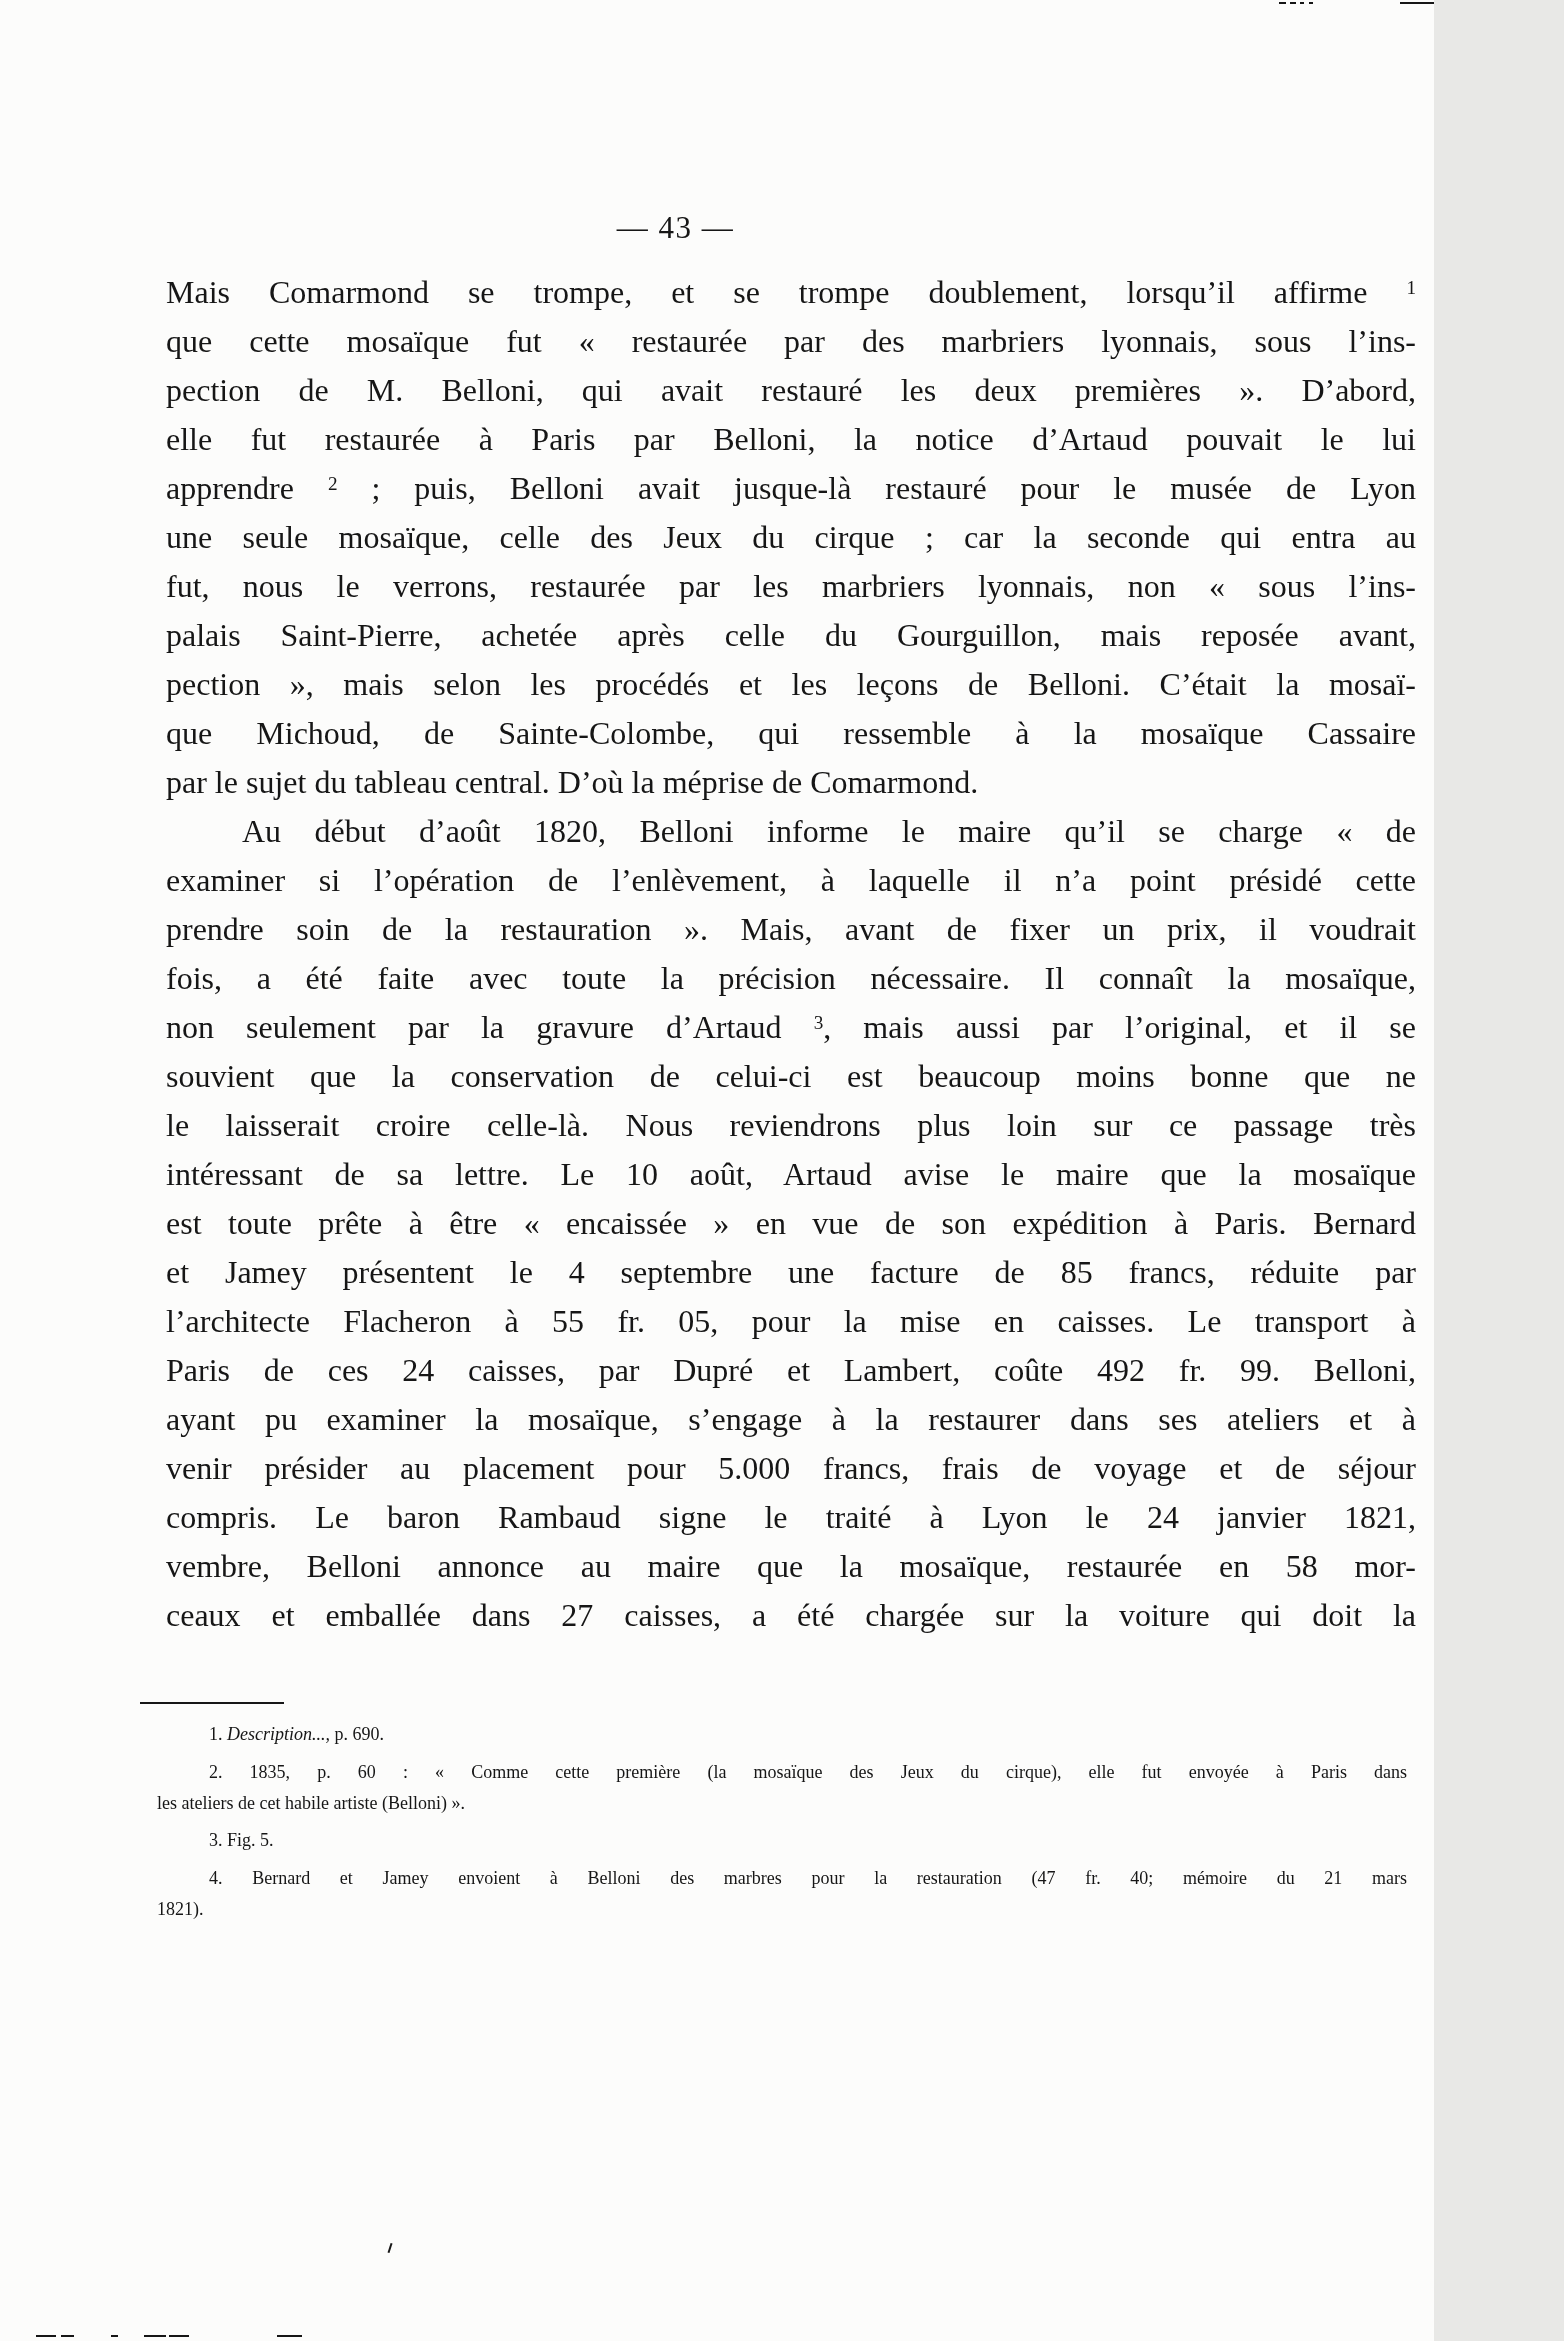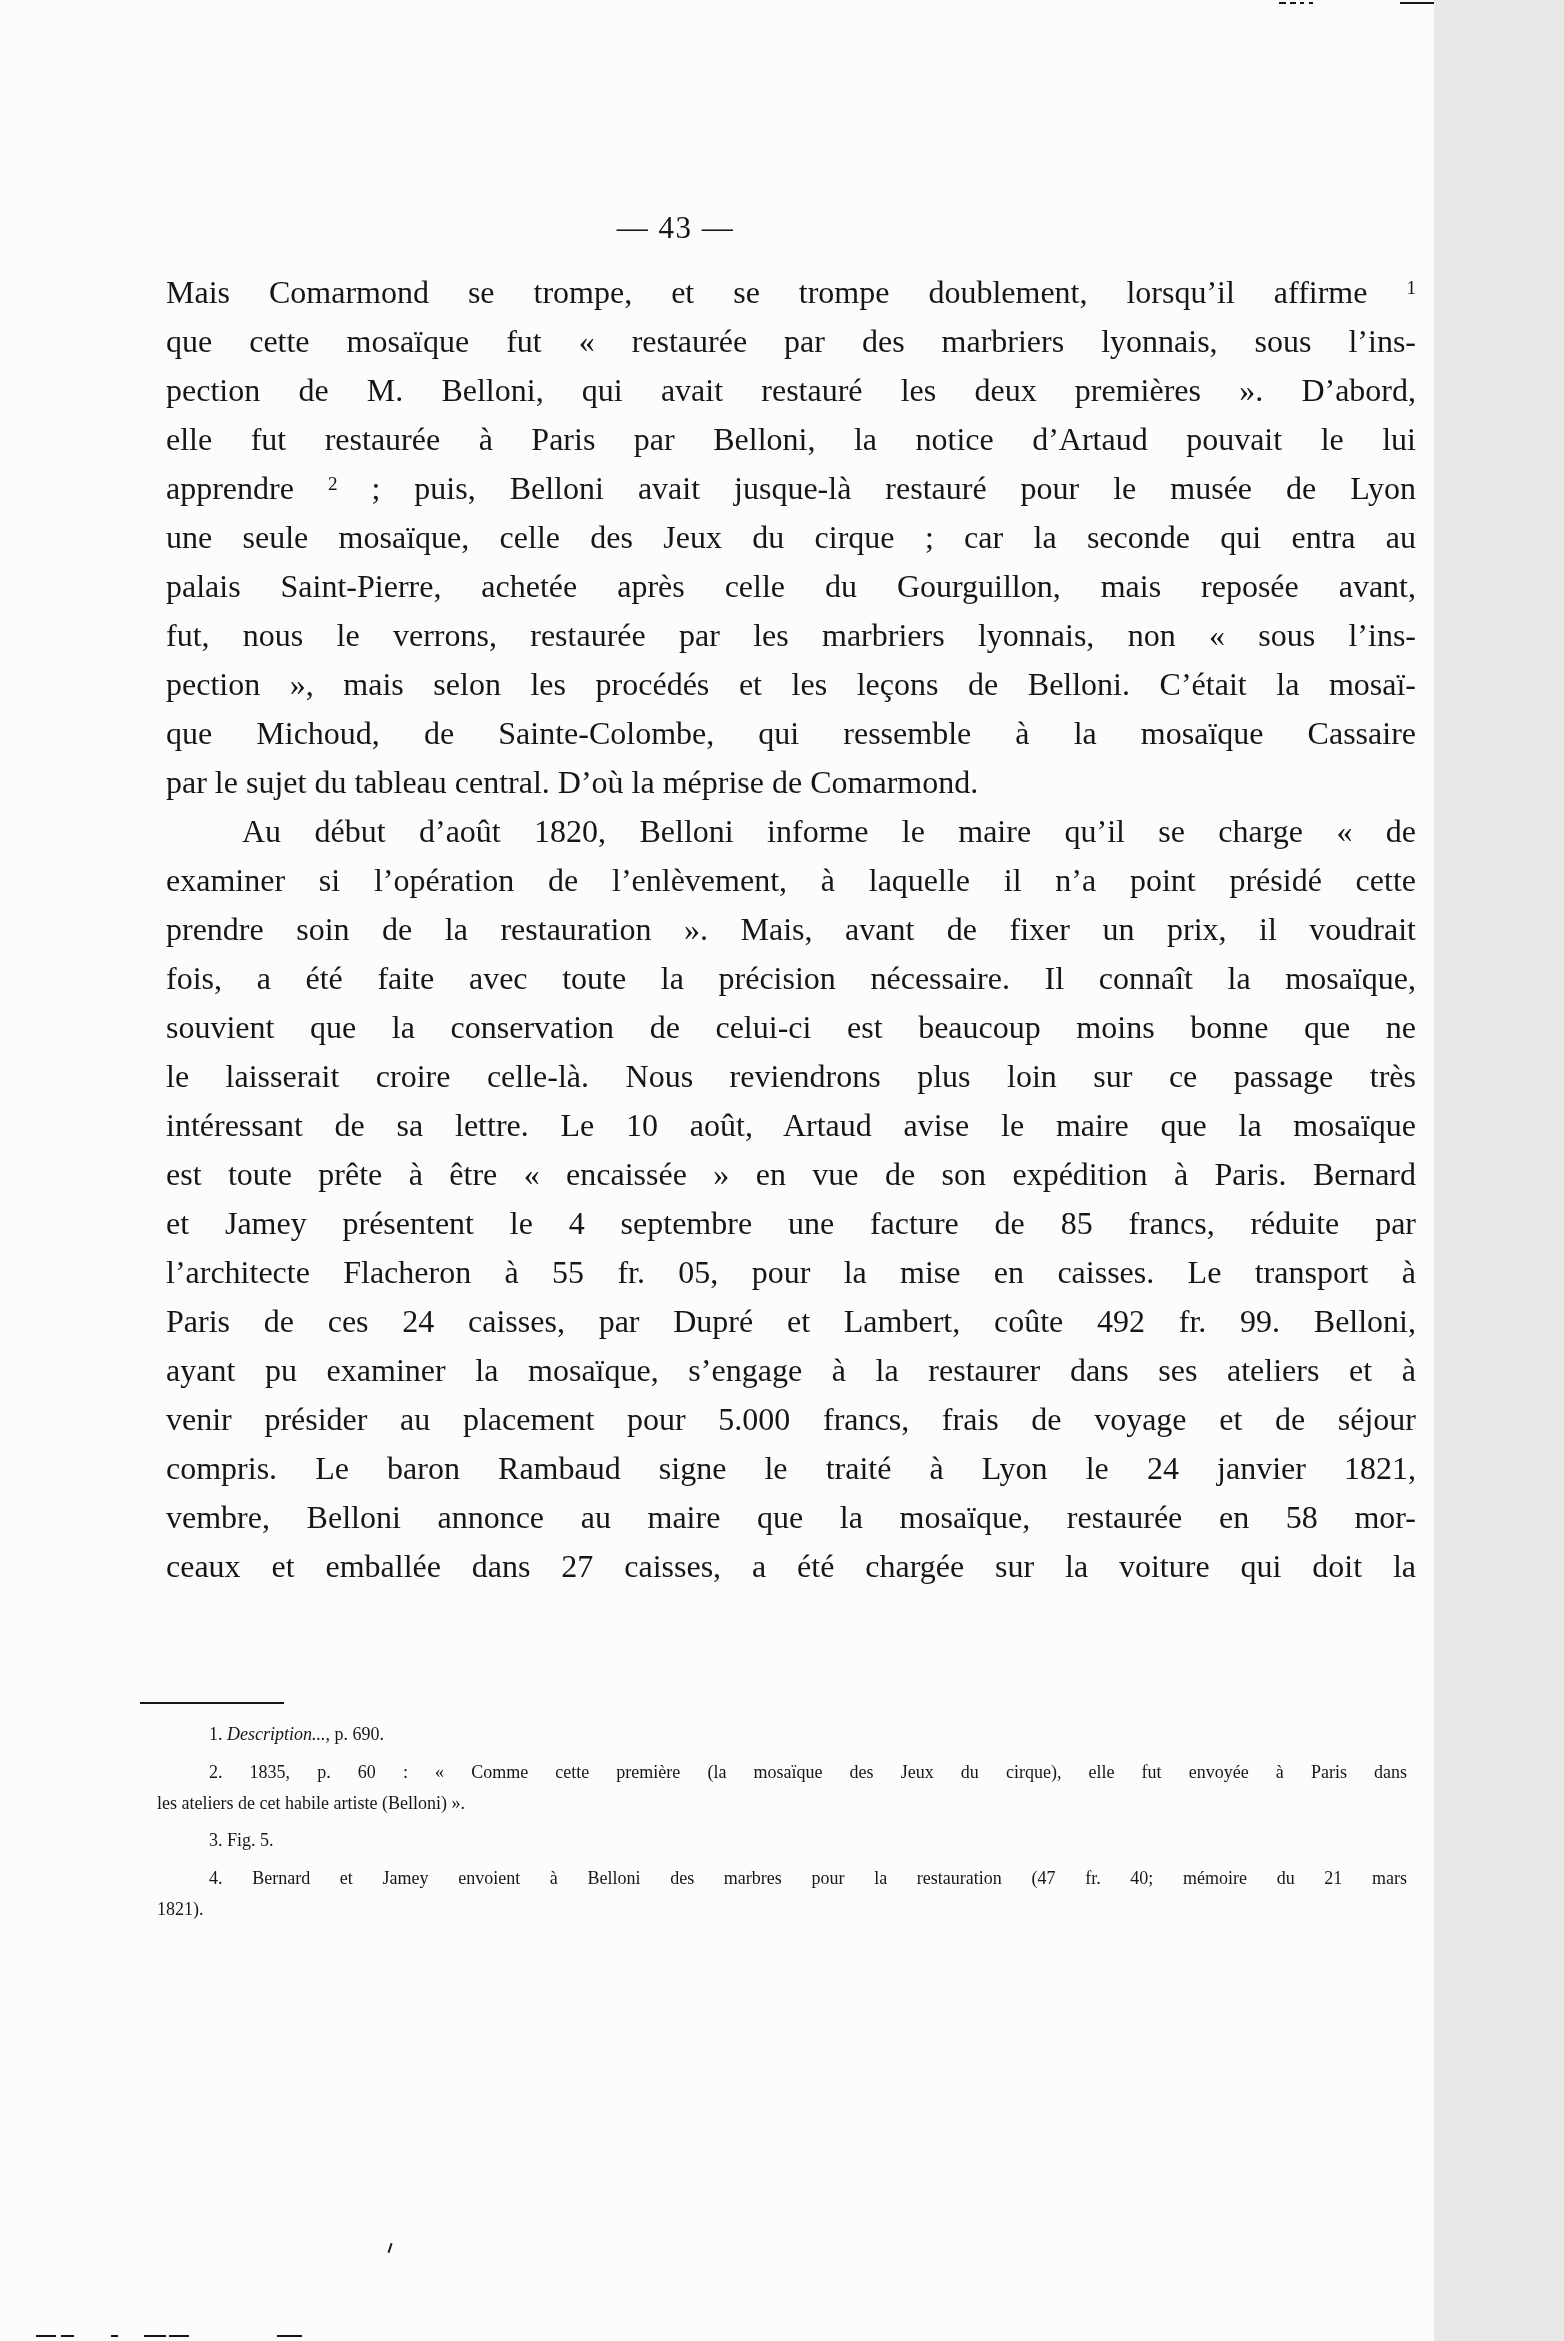--- a/index.html
+++ b/index.html
@@ -53,29 +53,30 @@
 
   <div class="pagenum">— 43 —</div>
 
   <div class="body-text">
       <div class="line">Mais Comarmond se trompe, et se trompe doublement, lorsqu’il affirme <sup>1</sup></div>
       <div class="line">que cette mosaïque fut « restaurée par des marbriers lyonnais, sous l’ins-</div>
       <div class="line">pection de M. Belloni, qui avait restauré les deux premières ». D’abord,</div>
       <div class="line">elle fut restaurée à Paris par Belloni, la notice d’Artaud pouvait le lui</div>
       <div class="line">apprendre <sup>2</sup> ; puis, Belloni avait jusque-là restauré pour le musée de Lyon</div>
       <div class="line">une seule mosaïque, celle des Jeux du cirque ; car la seconde qui entra au</div>
+      <div class="line">fut, nous le verrons, restaurée par les marbriers lyonnais, non « sous l’ins-</div>
       <div class="line">palais Saint-Pierre, achetée après celle du Gourguillon, mais reposée avant,</div>
-      <div class="line">fut, nous le verrons, restaurée par les marbriers lyonnais, non « sous l’ins-</div>
       <div class="line">pection », mais selon les procédés et les leçons de Belloni. C’était la mosaï-</div>
       <div class="line">que Michoud, de Sainte-Colombe, qui ressemble à la mosaïque Cassaire</div>
       <div class="line last">par le sujet du tableau central. D’où la méprise de Comarmond.</div>
       <div class="line indent">Au début d’août 1820, Belloni informe le maire qu’il se charge « de</div>
       <div class="line">examiner si l’opération de l’enlèvement, à laquelle il n’a point présidé cette</div>
       <div class="line">prendre soin de la restauration ». Mais, avant de fixer un prix, il voudrait</div>
       <div class="line">fois, a été faite avec toute la précision nécessaire. Il connaît la mosaïque,</div>
+      <div class="line">non seulement par la gravure d’Artaud <sup>3</sup>, mais aussi par l’original, et il se</div>
       <div class="line">souvient que la conservation de celui-ci est beaucoup moins bonne que ne</div>
       <div class="line">le laisserait croire celle-là. Nous reviendrons plus loin sur ce passage très</div>
       <div class="line">intéressant de sa lettre. Le 10 août, Artaud avise le maire que la mosaïque</div>
       <div class="line">est toute prête à être « encaissée » en vue de son expédition à Paris. Bernard</div>
       <div class="line">et Jamey présentent le 4 septembre une facture de 85 francs, réduite par</div>
       <div class="line">l’architecte Flacheron à 55 fr. 05, pour la mise en caisses. Le transport à</div>
       <div class="line">Paris de ces 24 caisses, par Dupré et Lambert, coûte 492 fr. 99. Belloni,</div>
       <div class="line">ayant pu examiner la mosaïque, s’engage à la restaurer dans ses ateliers et à</div>
       <div class="line">venir présider au placement pour 5.000 francs, frais de voyage et de séjour</div>
       <div class="line">compris. Le baron Rambaud signe le traité à Lyon le 24 janvier 1821,</div>

